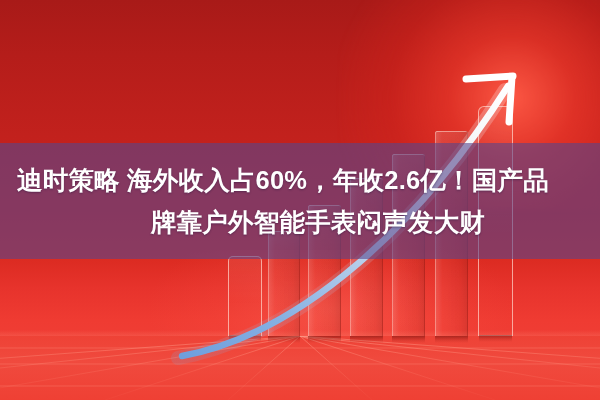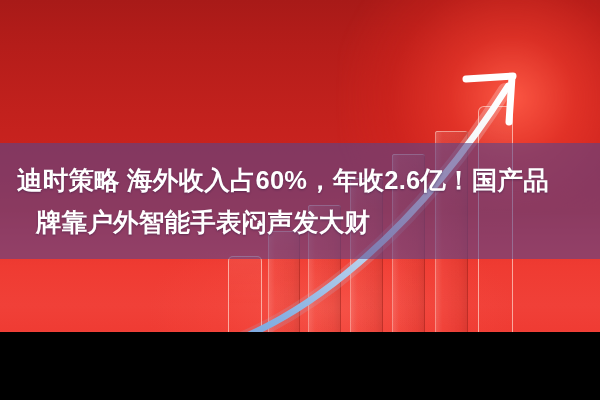--- a/index.html
+++ b/index.html
@@ -3,21 +3,21 @@
 <meta charset="utf-8">
 <style>
   html, body {
     margin: 0;
     padding: 0;
     background: #000;
   }
   #stage {
     position: relative;
     width: 600px;
-    height: 332px;
+    height: 400px;
     overflow: hidden;
     font-family: "Liberation Sans", "DejaVu Sans", sans-serif;
     background: #c8221c;
   }
 
   
   .bg-base {
     position: absolute;
     inset: 0;
     background: linear-gradient(180deg,
@@ -153,21 +153,21 @@
   .headline-line {
     color: #ffffff;
     font-size: 25.5px;
     font-weight: 700;
     line-height: 42px;
     letter-spacing: 0.2px;
     white-space: nowrap;
     text-shadow: 0 1px 2px rgba(40,20,60,0.45);
   }
   .line1 { width: 600px; text-align: left; padding-left: 17px; box-sizing: border-box; }
-  .line2 { width: 600px; padding-left: 36px; box-sizing: border-box; }
+  .line2 { width: 600px; text-align: center; padding-left: 36px; box-sizing: border-box; }
 </style>
 </head>
 <body>
 
 <div id="stage">
 
   <div class="bg-base"></div>
   <div class="bg-glow"></div>
   <div class="bg-glow2"></div>
   <div class="horizon"></div>

